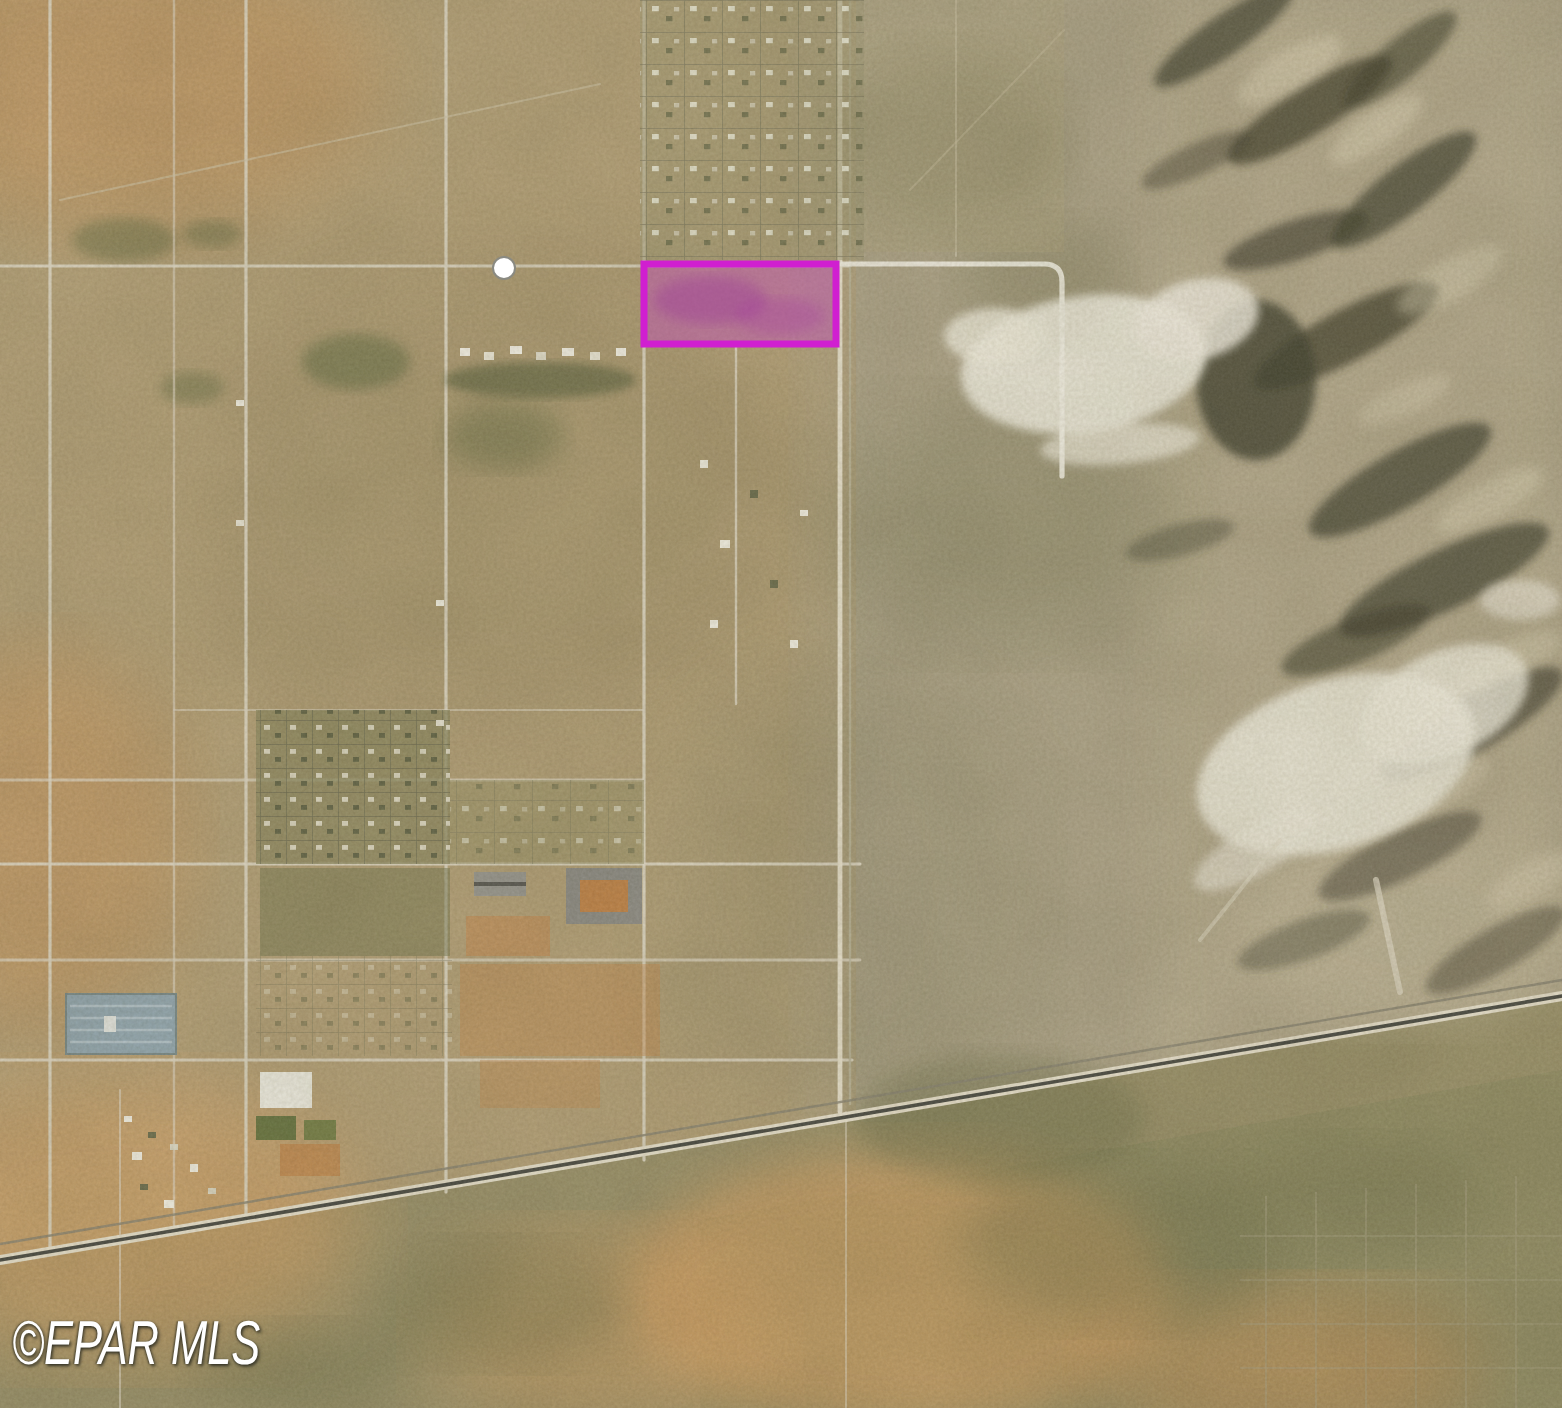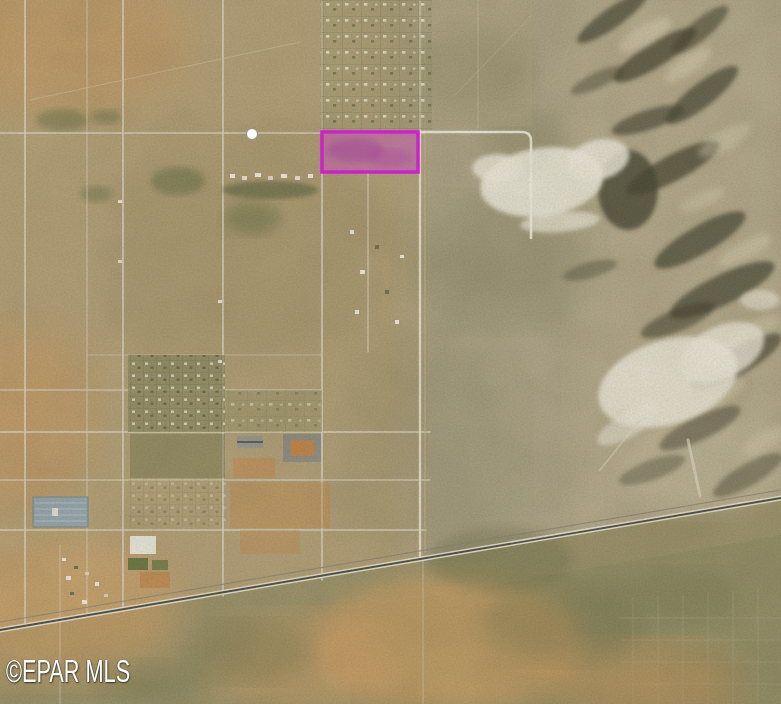--- a/index.html
+++ b/index.html
@@ -1,19 +1,20 @@
 <!DOCTYPE html>
 <html><head>
 <meta charset="utf-8">
 <style>
   html,body{margin:0;padding:0;background:#222;}
   .stage{
     position:relative;width:781px;height:704px;overflow:hidden;
     font-family:"Liberation Sans", sans-serif;
     background:#b3a077;
+    font-style:italic;
   }
   .stage svg{display:block;width:781px;height:704px;}
   .watermark{
     position:absolute;left:6px;top:656px;
     font-size:31px;font-weight:400;line-height:1;
     color:#ffffff;white-space:nowrap;
     transform:scaleX(0.70);transform-origin:left center;
     text-shadow:1px 1px 2px rgba(45,45,35,.95), -1px 0 1px rgba(45,45,35,.55);
     letter-spacing:0px;
     user-select:none;

